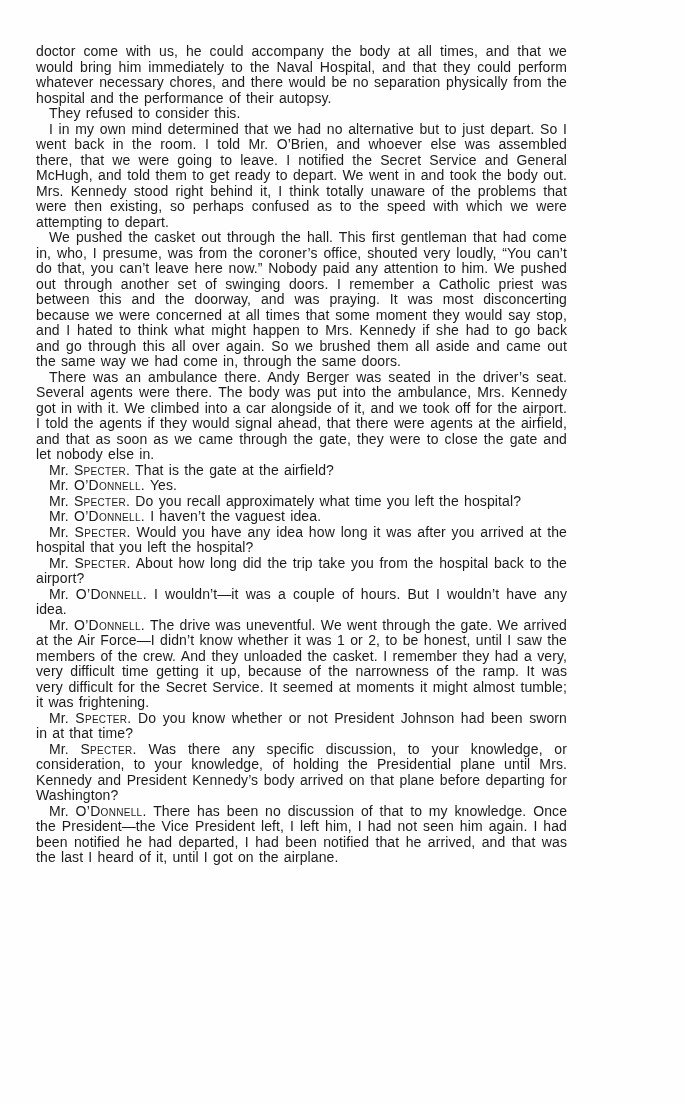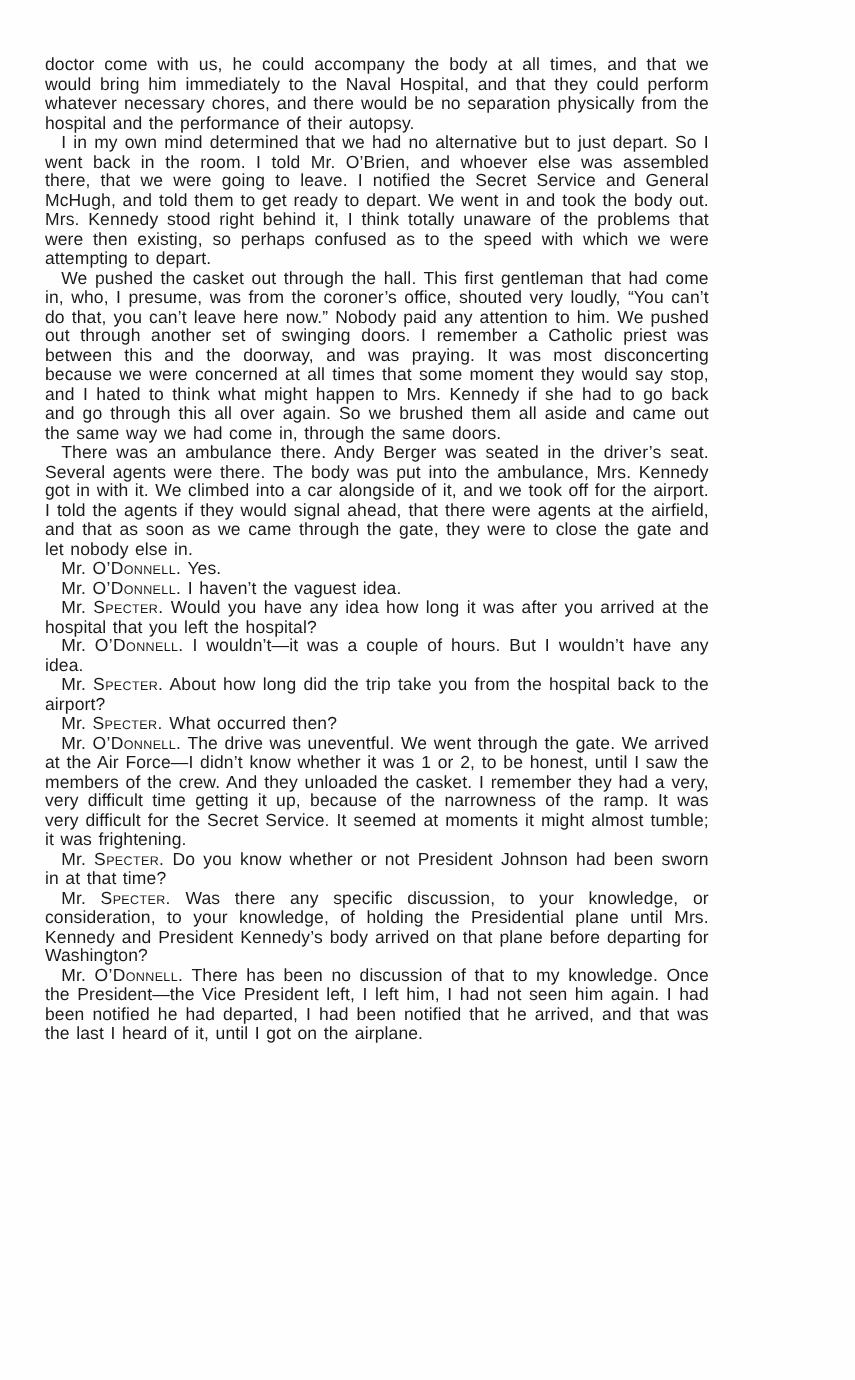--- a/index.html
+++ b/index.html
@@ -47,28 +47,30 @@
     font-size: 14.5px;
     letter-spacing: 0.5px;
   }
 </style>
 </head>
 <body>
 
 <div class="page">
   <div class="text-block" id="text-block">
       <p class="para noindent"><span>doctor come with us, he could accompany the body at all times, and that we would bring him immediately to the Naval Hospital, and that they could perform whatever necessary chores, and there would be no separation physically from the hospital and the performance of their autopsy.</span></p>
+      <p class="para"><span>They refused to consider this.</span></p>
       <p class="para"><span>I in my own mind determined that we had no alternative but to just depart. So I went back in the room. I told Mr. O’Brien, and whoever else was assembled there, that we were going to leave. I notified the Secret Service and General McHugh, and told them to get ready to depart. We went in and took the body out. Mrs. Kennedy stood right behind it, I think totally unaware of the problems that were then existing, so perhaps confused as to the speed with which we were attempting to depart.</span></p>
       <p class="para"><span>We pushed the casket out through the hall. This first gentleman that had come in, who, I presume, was from the coroner’s office, shouted very loudly, “You can’t do that, you can’t leave here now.” Nobody paid any attention to him. We pushed out through another set of swinging doors. I remember a Catholic priest was between this and the doorway, and was praying. It was most disconcerting because we were concerned at all times that some moment they would say stop, and I hated to think what might happen to Mrs. Kennedy if she had to go back and go through this all over again. So we brushed them all aside and came out the same way we had come in, through the same doors.</span></p>
       <p class="para"><span>There was an ambulance there. Andy Berger was seated in the driver’s seat. Several agents were there. The body was put into the ambulance, Mrs. Kennedy got in with it. We climbed into a car alongside of it, and we took off for the airport. I told the agents if they would signal ahead, that there were agents at the airfield, and that as soon as we came through the gate, they were to close the gate and let nobody else in.</span></p>
+      <p class="para"><span>Mr.</span> <span class="sc">Specter.</span> <span>That is the gate at the airfield?</span></p>
       <p class="para"><span>Mr.</span> <span class="sc">O’Donnell.</span> <span>Yes.</span></p>
+      <p class="para"><span>Mr.</span> <span class="sc">Specter.</span> <span>Do you recall approximately what time you left the hospital?</span></p>
       <p class="para"><span>Mr.</span> <span class="sc">O’Donnell.</span> <span>I haven’t the vaguest idea.</span></p>
       <p class="para"><span>Mr.</span> <span class="sc">Specter.</span> <span>Would you have any idea how long it was after you arrived at the hospital that you left the hospital?</span></p>
+      <p class="para"><span>Mr.</span> <span class="sc">Specter.</span> <span>About how long did the trip take you from the hospital back to the airport?</span></p>
       <p class="para"><span>Mr.</span> <span class="sc">O’Donnell.</span> <span>I wouldn’t—it was a couple of hours. But I wouldn’t have any idea.</span></p>
-      <p class="para"><span>Mr.</span> <span class="sc">Specter.</span> <span>About how long did the trip take you from the hospital back to the airport?</span></p>
-      <p class="para"><span>Mr.</span> <span class="sc">Specter.</span> <span>What occurred then?</span></p>
       <p class="para"><span>Mr.</span> <span class="sc">O’Donnell.</span> <span>The drive was uneventful. We went through the gate. We arrived at the Air Force—I didn’t know whether it was 1 or 2, to be honest, until I saw the members of the crew. And they unloaded the casket. I remember they had a very, very difficult time getting it up, because of the narrowness of the ramp. It was very difficult for the Secret Service. It seemed at moments it might almost tumble; it was frightening.</span></p>
       <p class="para"><span>Mr.</span> <span class="sc">Specter.</span> <span>Do you know whether or not President Johnson had been sworn in at that time?</span></p>
       <p class="para"><span>Mr.</span> <span class="sc">Specter.</span> <span>Was there any specific discussion, to your knowledge, or consideration, to your knowledge, of holding the Presidential plane until Mrs. Kennedy and President Kennedy’s body arrived on that plane before departing for Washington?</span></p>
       <p class="para"><span>Mr.</span> <span class="sc">O’Donnell.</span> <span>There has been no discussion of that to my knowledge. Once the President—the Vice President left, I left him, I had not seen him again. I had been notified he had departed, I had been notified that he arrived, and that was the last I heard of it, until I got on the airplane.</span></p>
     </div>
   <div class="page-number">453</div>
 </div>
 
 </body></html>

